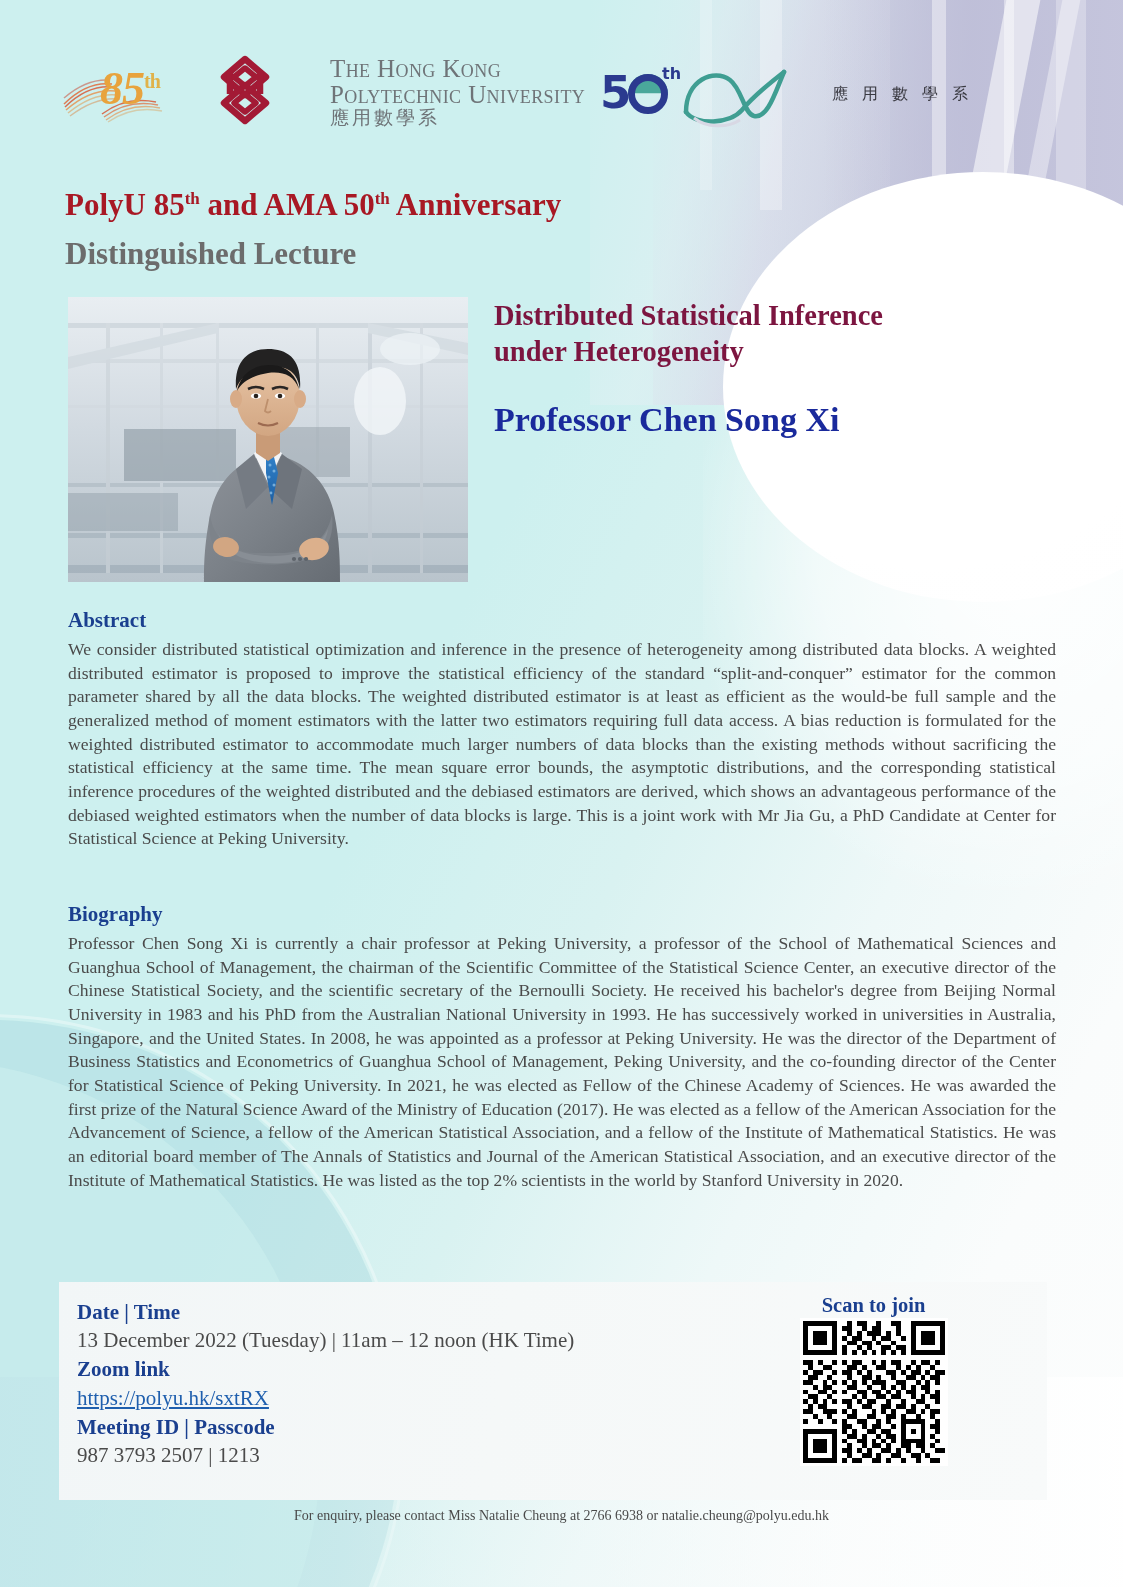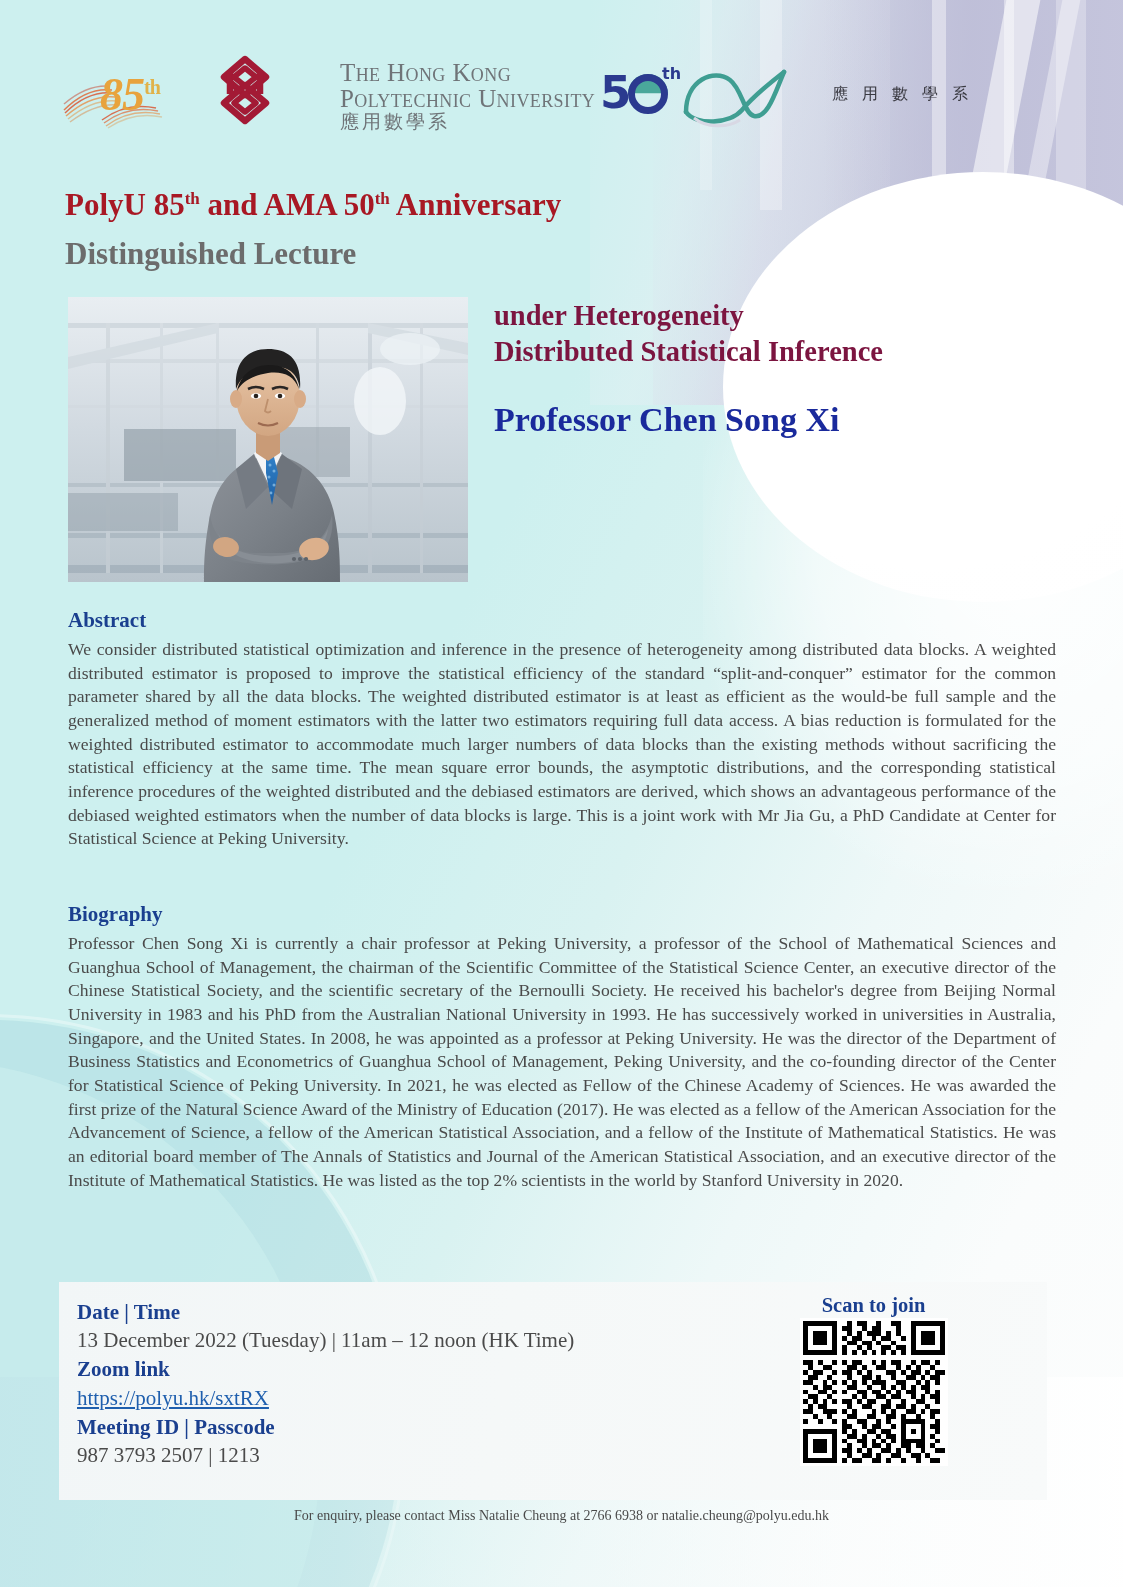--- a/index.html
+++ b/index.html
@@ -68,31 +68,31 @@
     border-radius:50%;
     border:3px solid rgba(255,255,255,.35);
   }
   .bot-fade{
     position:absolute;left:0;bottom:0;width:1123px;height:210px;
     background:linear-gradient(90deg,rgba(190,225,232,.35) 0%,rgba(205,238,238,.25) 30%,rgba(250,252,252,.6) 70%,rgba(255,255,255,.85) 100%);
   }
 
   
   .header{position:absolute;top:0;left:0;width:1123px;height:175px;}
-  .logo-polyu{position:absolute;left:62px;top:52px;display:flex;align-items:flex-end;height:80px;gap:36px;}
+  .logo-polyu{position:absolute;left:62px;top:52px;display:flex;align-items:center;height:80px;gap:36px;}
   .ribbon{position:relative;width:106px;height:68px;}
   .ribbon svg{position:absolute;left:0;top:0;}
   .n85{
     font-family:"Liberation Serif", serif;font-weight:bold;font-style:italic;
     font-size:46px;color:#e8a33d;letter-spacing:-1px;line-height:1;
     position:absolute;left:38px;top:8px;
   }
   .n85 sup{font-size:20px;color:#e0b24a;font-style:normal;}
   .knot{margin-left:4px;}
-  .polyu-text{margin-left:22px;line-height:1.04;}
+  .polyu-text{margin-left:12px;line-height:1.04;}
   .polyu-text .l1{font-size:25px;color:#6f7478;font-variant:small-caps;letter-spacing:.4px;}
   .polyu-text .l2{font-size:25px;color:#6f7478;font-variant:small-caps;letter-spacing:.4px;}
   .polyu-text .l3{font-size:19px;color:#6f7478;letter-spacing:3px;font-family:"DejaVu Sans",sans-serif;}
 
   .logo-ama{position:absolute;left:600px;top:54px;display:flex;align-items:center;height:80px;}
   .n50{position:relative;width:78px;height:56px;}
   .n50 .five{
     font-family:"DejaVu Sans",sans-serif;font-weight:bold;font-size:45px;
     color:#2b3a8f;position:absolute;left:0;top:4px;line-height:1;
   }
@@ -384,22 +384,22 @@
           <circle cx="226" cy="262" r="2.1"></circle>
             <circle cx="232" cy="262" r="2.1"></circle>
           <circle cx="238" cy="262" r="2.1"></circle>
         </g>
       </g>
     </svg>
   </div>
 
   <div class="speaker">
     <div class="talk-title">
+      <div>Distributed Statistical Inference</div>
       <div>under Heterogeneity</div>
-      <div>Distributed Statistical Inference</div>
     </div>
     <div class="sp-name">Professor Chen Song Xi</div>
   </div>
 
   <div class="section sec-abstract">
     <div class="sec-head">Abstract</div>
     <div class="sec-body">We consider distributed statistical optimization and inference in the presence of  heterogeneity among distributed  data blocks. A weighted distributed estimator is proposed to improve the statistical efficiency of the standard “split-and-conquer” estimator for the common parameter shared by all the data blocks. The weighted distributed estimator is at least as efficient as the would-be full sample and the generalized method of moment estimators  with the latter two estimators requiring full data access. A bias reduction is formulated for the weighted distributed estimator to accommodate much larger numbers of data blocks than the existing methods without sacrificing the statistical efficiency at the same time. The mean square error bounds, the asymptotic distributions, and the corresponding statistical inference procedures of the weighted distributed and the debiased estimators are derived, which shows an advantageous performance of the debiased weighted estimators when the number of data blocks is large. This is a joint work with Mr Jia Gu, a PhD Candidate at Center for Statistical Science at Peking University.</div>
   </div>
 
   <div class="section sec-bio">

